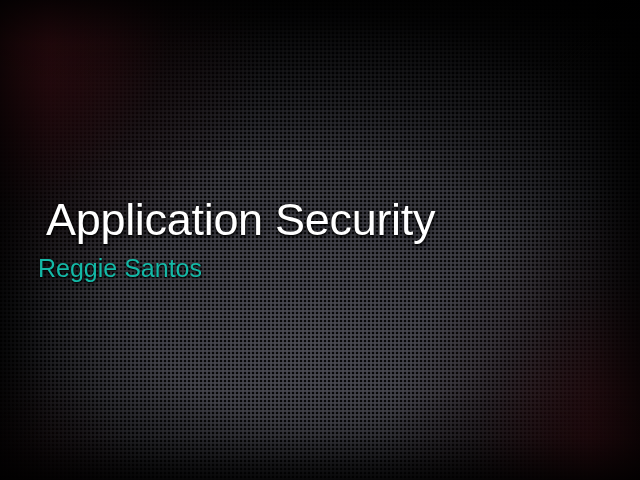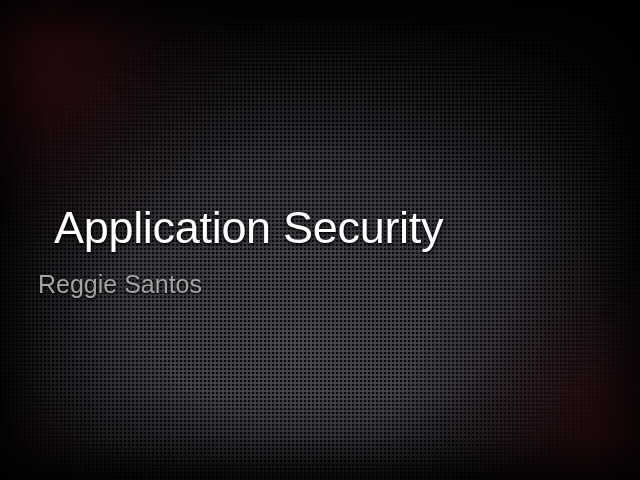--- a/index.html
+++ b/index.html
@@ -118,42 +118,42 @@
 
   
   .text-block {
     position: absolute;
     left: 38px;
     top: 186px;
     width: 560px;
   }
 
   .slide-title {
-    margin: 16px;
+    margin: 8px;
     font-family: "Liberation Sans", sans-serif;
     font-weight: 400;
     font-size: 45px;
     line-height: 52px;
     letter-spacing: -0.3px;
     color: #ffffff;
     text-shadow:
       0 1px 2px rgba(0,0,0,0.85),
       1px 2px 4px rgba(0,0,0,0.60),
       0 0 1px rgba(0,0,0,0.5);
     white-space: nowrap;
   }
 
   .slide-subtitle {
     margin: 6px 0 0 0;
     font-family: "Liberation Sans", sans-serif;
     font-weight: 400;
     font-size: 25px;
     line-height: 29px;
     letter-spacing: 0px;
-    color: #a3a3a3;
+    color: #14b8a6;
     text-shadow:
       0 1px 2px rgba(0,0,0,0.80),
       1px 1px 3px rgba(0,0,0,0.55);
   }
   .subtitle-line {
     display: block;
     white-space: nowrap;
   }
 </style>
 </head>

